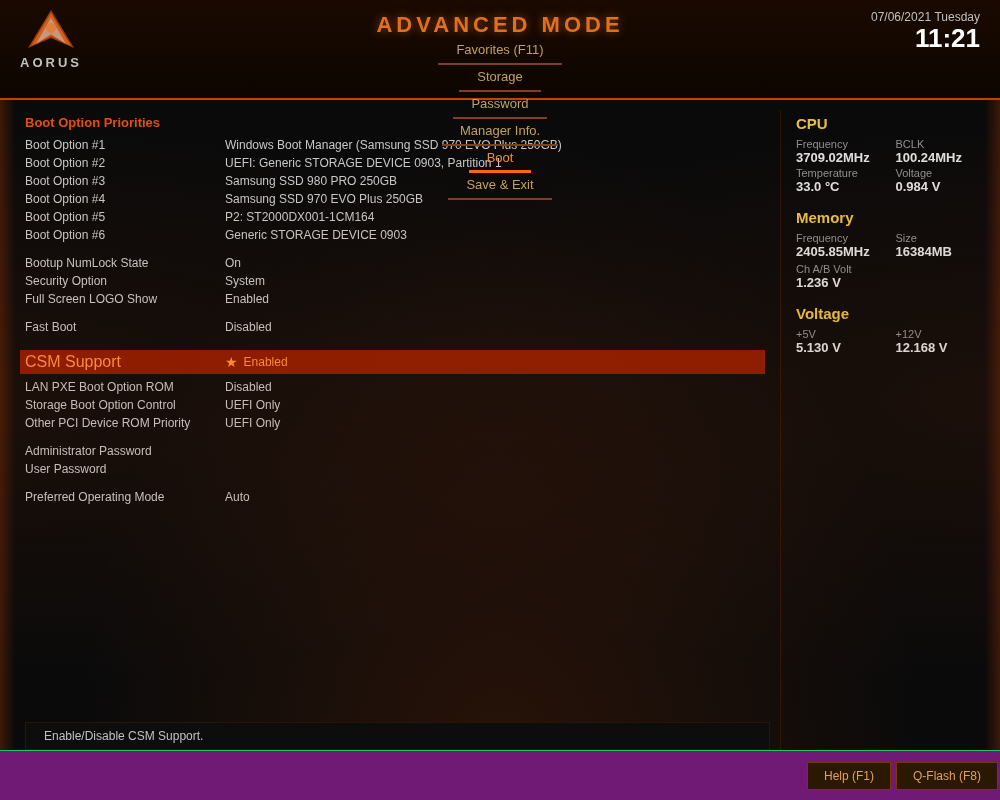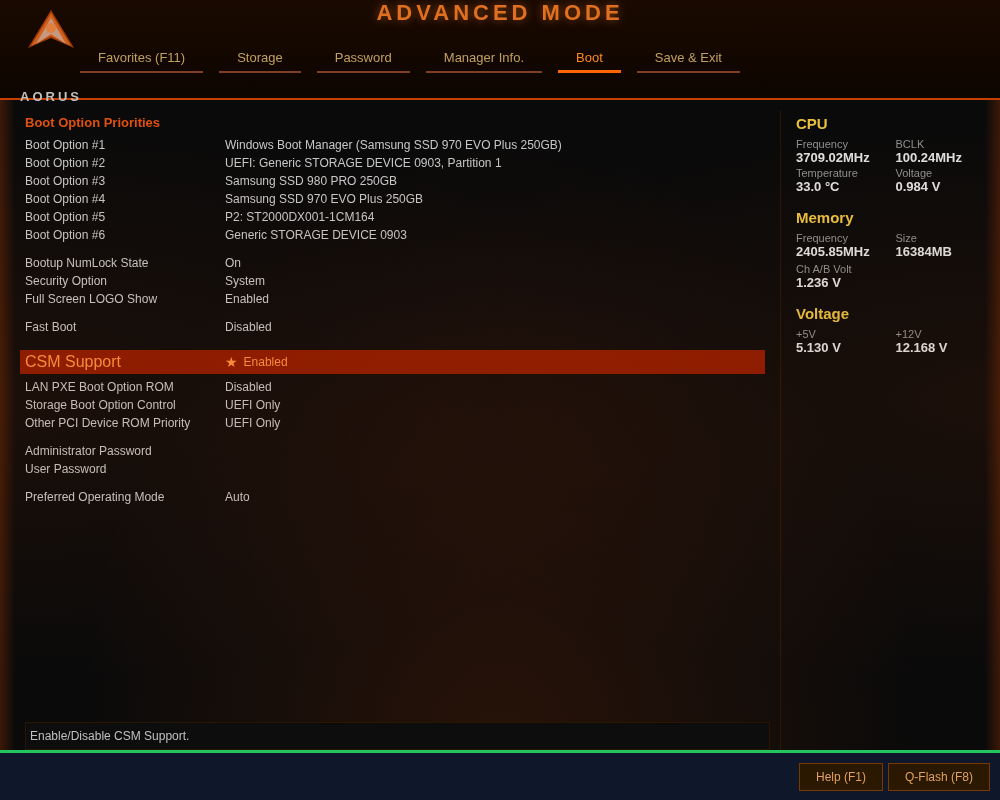--- a/index.html
+++ b/index.html
@@ -40,31 +40,31 @@
       position: relative;
       height: 100px;
     }
 
     .header-title {
       text-align: center;
       color: #e07020;
       font-size: 22px;
       font-weight: bold;
       letter-spacing: 4px;
+      padding-top: 12px;
       text-shadow: 0 0 10px rgba(224,112,32,0.6);
     }
 
     .header-logo {
       position: absolute;
       left: 20px;
       top: 8px;
       display: flex;
       flex-direction: column;
       align-items: center;
-      gap: 34px;
     }
 
     .logo-icon {
       width: 50px;
       height: 45px;
     }
 
     .logo-text {
       color: #c0c0c0;
       font-size: 13px;
@@ -88,22 +88,23 @@
       color: #ffffff;
       display: block;
       line-height: 1.1;
     }
 
     
     .nav-bar {
       display: flex;
       align-items: center;
       padding: 0 80px;
-      gap: 16px;
-      margin-top: 20px;
+      gap: 4px;
+      margin-top: 0;
+      flex-direction: column;
     }
 
     .nav-item {
       color: #c0a060;
       font-size: 13px;
       padding: 4px 18px;
       cursor: pointer;
       position: relative;
       white-space: nowrap;
     }
@@ -203,21 +204,21 @@
     }
 
     
     .help-text {
       position: absolute;
       bottom: 50px;
       left: 25px;
       right: 230px;
       background: #0d0d0d;
       border: 1px solid #2a1500;
-      padding: 6px 4px;
+      padding: 6px 18px;
       font-size: 12px;
       color: #c0c0c0;
     }
 
     
     .stats-section {
       margin-bottom: 15px;
     }
 
     .stats-title {
@@ -248,27 +249,27 @@
       margin-top: 4px;
     }
 
     
     .footer {
       position: absolute;
       bottom: 0;
       left: 0;
       right: 0;
       height: 50px;
-      background: #0f172a;
+      background: #701a75;
       display: flex;
       align-items: center;
       justify-content: flex-end;
-      padding: 0 10px;
+      padding: 0 2px;
       gap: 5px;
-      border-top: 3px solid #22c55e;
+      border-top: 1px solid #22c55e;
     }
 
     .footer-btn {
       background: #2a1800;
       border: 1px solid #7a3800;
       color: #e0a060;
       font-size: 12px;
       padding: 6px 16px;
       cursor: pointer;
     }
@@ -299,20 +300,26 @@
 
       <svg class="logo-icon" viewBox="0 0 50 45">
         <polygon points="25,2 48,40 25,30 2,40" fill="#b04000" opacity="0.9"></polygon>
         <polygon points="25,5 45,38 25,28 5,38" fill="#d06020"></polygon>
         <polygon points="25,10 40,36 25,26 10,36" fill="#c0c0c0" opacity="0.6"></polygon>
         <circle cx="25" cy="20" r="5" fill="#e08040"></circle>
       </svg>
       <span class="logo-text">AORUS</span>
     </div>
 
+    <div class="datetime">
+      <span>
+        <span>07/06/2021</span>&nbsp;<span>Tuesday</span>
+      </span>
+      <span class="time">11:21</span>
+    </div>
 
     <div class="nav-bar">
         <div class="nav-item">Favorites (F11)</div>
         <div class="nav-item">Storage</div>
         <div class="nav-item">Password</div>
         <div class="nav-item">Manager Info.</div>
         <div class="nav-item active">Boot</div>
         <div class="nav-item">Save &amp; Exit</div>
       </div>
   </div>

